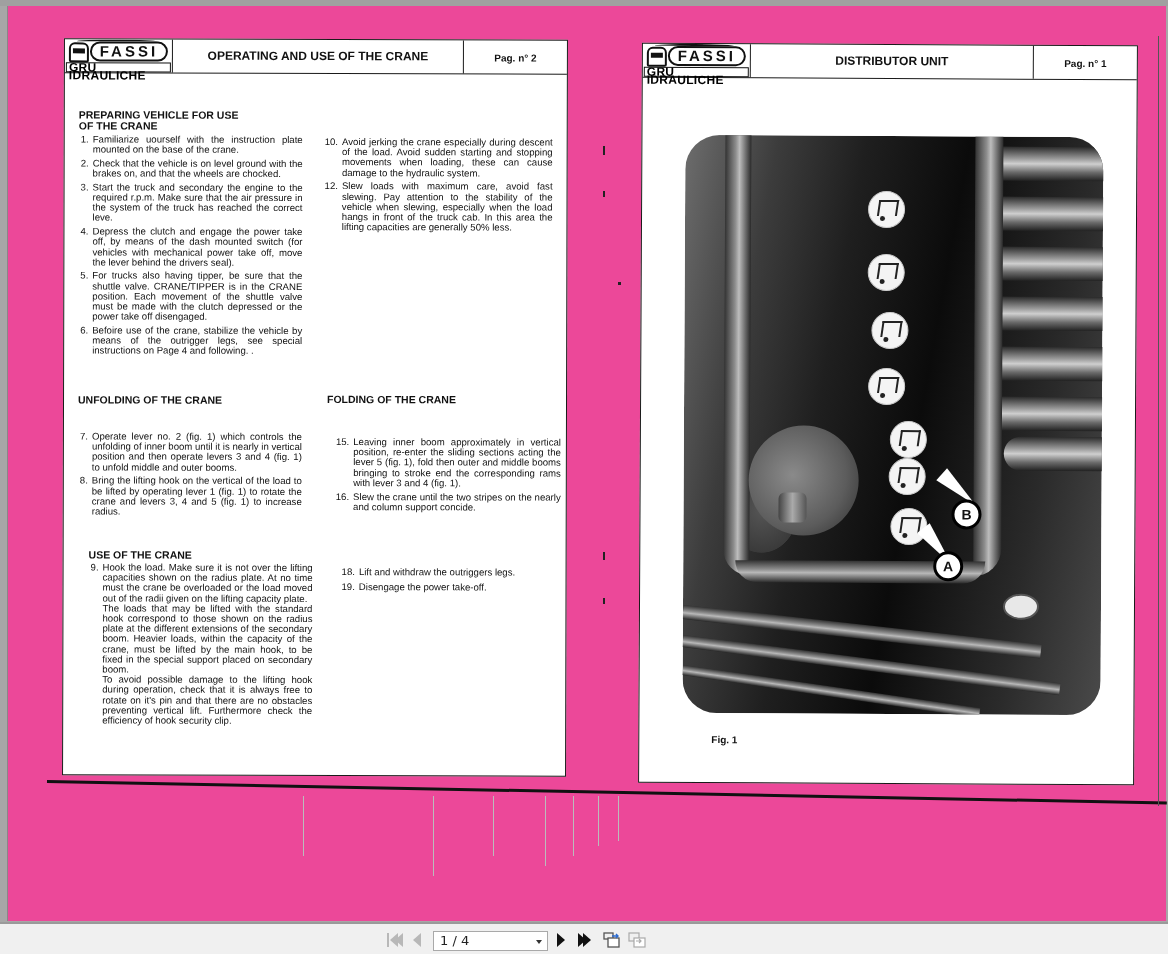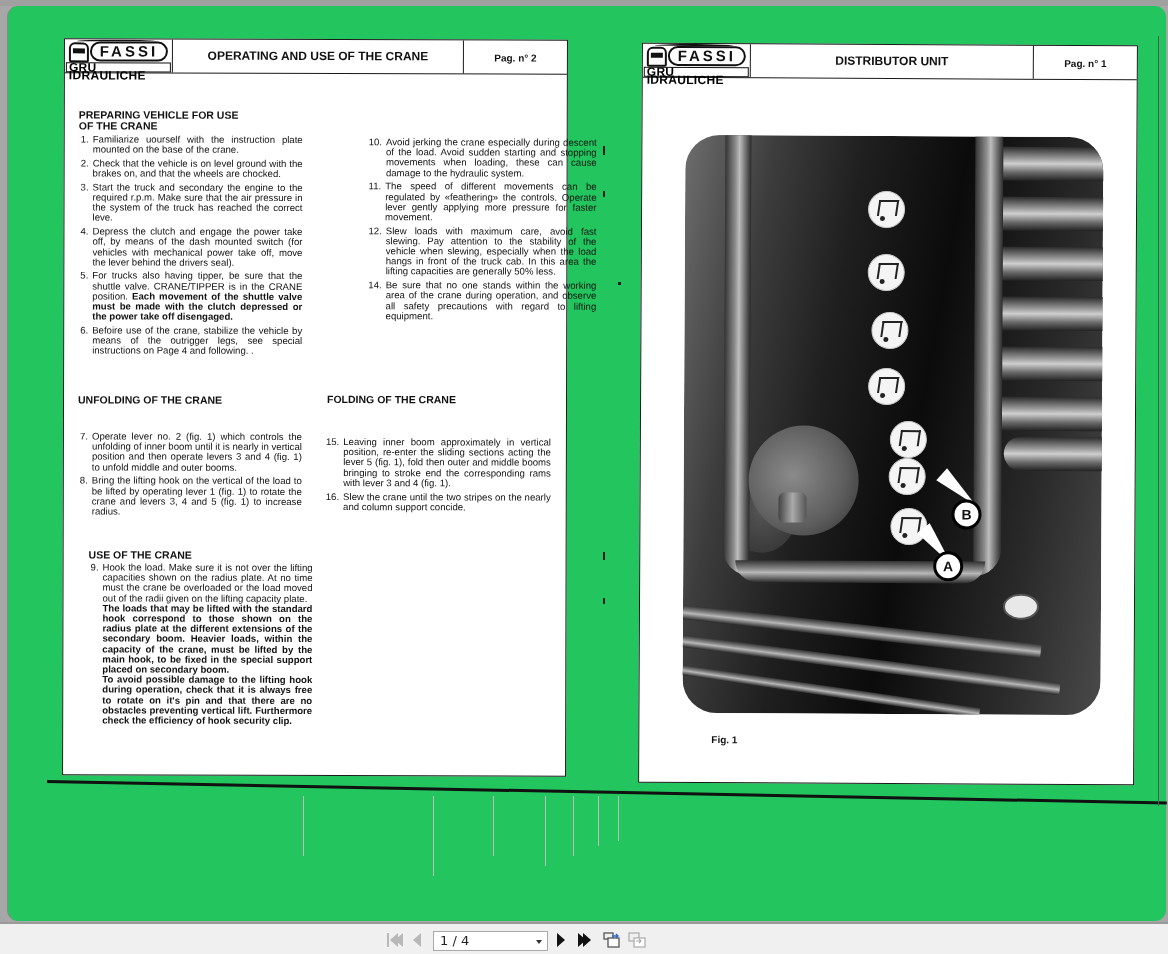--- a/index.html
+++ b/index.html
@@ -1,38 +1,38 @@
 <!DOCTYPE html>
 <html><head>
 <meta charset="utf-8">
 <style>
   * { box-sizing: border-box; margin: 0; padding: 0; }
   html, body { width: 1168px; height: 954px; overflow: hidden; background: #a7a7a7; font-family: "Liberation Sans", sans-serif; }
   #viewer { position: absolute; left: 0; top: 0; width: 1168px; height: 954px; }
   #topbar { position: absolute; left: 0; top: 0; width: 1168px; height: 6px; background: #a0a0a0; }
-  #canvas { position: absolute; left: 7px; top: 6px; width: 1159px; height: 915px; background: #22c55e; border-left: 1px solid #888; border-radius: 11px; }
+  #canvas { position: absolute; left: 7px; top: 6px; width: 1159px; height: 915px; background: #ec4899; border-left: 1px solid #888; }
   #bottombar { position: absolute; left: 0; top: 922px; width: 1168px; height: 32px; background: #f0f0f0; border-top: 2px solid #9a9a9a; }
 
   .page { position: absolute; border: 1.5px solid #1a1a1a; background: #fff; }
   .hdr { position: absolute; left: 0; top: 0; right: 0; height: 34px; border-bottom: 1.5px solid #1a1a1a; display: flex; }
   .logo { width: 108px; border-right: 1.5px solid #1a1a1a; position: relative; }
   .logo .truck { position: absolute; left: 4px; top: 3px; width: 20px; height: 20px; border: 2px solid #111; border-radius: 6px 6px 2px 2px; }
   .logo .truck::after { content: ""; position: absolute; left: 2px; top: 4px; width: 12px; height: 5px; background: #111; }
   .logo .brand { position: absolute; left: 25px; top: 2px; width: 78px; height: 20px; border: 2.5px solid #111; border-radius: 10px; font-weight: bold; font-size: 15px; letter-spacing: 3px; text-align: center; line-height: 15px; color: #111; }
   .logo .arc { position: absolute; left: 12px; top: 0px; width: 80px; height: 4px; border-top: 2px solid #111; border-radius: 50% 50% 0 0; }
   .logo .sub { position: absolute; left: 1px; top: 23px; right: 1px; height: 10px; border: 1.5px solid #111; font-size: 12px; font-weight: bold; line-height: 8px; padding-left: 2px; letter-spacing: 0.3px; }
   .title { flex: 1; text-align: center; font-weight: bold; font-size: 12px; line-height: 33px; color: #111; }
   .pagno { width: 104px; border-left: 1.5px solid #1a1a1a; text-align: center; font-weight: bold; font-size: 10px; line-height: 36px; color: #111; }
 
   .txt { position: absolute; font-size: 9.6px; line-height: 10.2px; color: #111; }
   .sec { position: absolute; font-weight: bold; font-size: 10.5px; line-height: 10.5px; color: #111; }
   .item { display: flex; margin-bottom: 3.5px; }
   .item .n { flex: 0 0 auto; text-align: right; padding-right: 4px; }
   .item .b { flex: 1; text-align: justify; }
-  .bold { font-weight: bold; }
+  .bold { font-weight: normal; }
 
   
   #photo { position: absolute; left: 43px; top: 91px; width: 418px; height: 578px; border-radius: 34px; overflow: hidden;
     background:
       radial-gradient(ellipse 60px 70px at 78px 375px, #555 0%, #3a3a3a 60%, transparent 61%),
       linear-gradient(100deg, #6d6d6d 0%, #3c3c3c 18%, #1f1f1f 35%, #0b0b0b 55%, #2a2a2a 80%, #4a4a4a 100%);
   }
   .pipe { position: absolute; background: linear-gradient(90deg, #333 0%, #8d8d8d 40%, #bdbdbd 55%, #6a6a6a 80%, #2a2a2a 100%); }
   .hpipe { position: absolute; background: linear-gradient(180deg, #333 0%, #8d8d8d 40%, #b8b8b8 55%, #6a6a6a 80%, #2a2a2a 100%); }
   .rod { position: absolute; height: 34px; border-radius: 17px; background: linear-gradient(180deg, #2a2a2a 0%, #9a9a9a 35%, #cfcfcf 50%, #6b6b6b 75%, #222 100%); }
@@ -117,48 +117,50 @@
       </div>
 
       <div class="sec" style="left:25px; top:510px;">USE OF THE CRANE</div>
       <div class="txt" style="left:27px; top:523px; width:222px;">
         <div class="item">
             <span class="n">9.</span>
             <span class="b"><span>Hook the load. Make sure it is not over the lifting capacities shown on the radius plate. At no time must the crane be overloaded or the load moved out of the radii given on the lifting capacity plate.</span><br><span class="bold">The loads that may be lifted with the standard hook correspond to those shown on the radius plate at the different extensions of the secondary boom. Heavier loads, within the capacity of the crane, must be lifted by the main hook, to be fixed in the special support placed on secondary boom.</span><br><span class="bold">To avoid possible damage to the lifting hook during operation, check that it is always free to rotate on it's pin and that there are no obstacles preventing vertical lift. Furthermore check the efficiency of hook security clip.</span></span>
           </div>
       </div>
 
-      <div class="txt" style="left:260px; top:97px; width:228px;margin-left:44px;">
+      <div class="txt" style="left:260px; top:97px; width:228px;">
         <div class="item">
             <span class="n">10.</span>
             <span class="b">Avoid jerking the crane especially during descent of the load. Avoid sudden starting and stopping movements when loading, these can cause damage to the hydraulic system.</span>
           </div>
         <div class="item">
-            <span class="n">11.</span>
-            <span class="b">The speed of different movements can be regulated by «feathering» the controls. Operate lever gently applying more pressure for faster movement.</span>
-          </div>
-        <div class="item">
             <span class="n">12.</span>
             <span class="b">Slew loads with maximum care, avoid fast slewing. Pay attention to the stability of the vehicle when slewing, especially when the load hangs in front of the truck cab. In this area the lifting capacities are generally 50% less.</span>
           </div>
-        <div class="item">
-            <span class="n">14.</span>
-            <span class="b">Be sure that no one stands within the working area of the crane during operation, and observe all safety precautions with regard to lifting equipment.</span>
-          </div>
       </div>
 
       <div class="sec" style="left:263px; top:354px;">FOLDING OF THE CRANE</div>
-      <div class="txt" style="left:262px; top:397px; width:225px;">
+      <div class="txt" style="left:272px; top:397px; width:225px;">
         <div class="item">
             <span class="n">15.</span>
             <span class="b">Leaving inner boom approximately in vertical position, re-enter the sliding sections acting the lever 5 (fig. 1), fold then outer and middle booms bringing to stroke end the corresponding rams with lever 3 and 4 (fig. 1).</span>
           </div>
         <div class="item">
             <span class="n">16.</span>
             <span class="b">Slew the crane until the two stripes on the nearly and column support concide.</span>
+          </div>
+      </div>
+      <div class="txt" style="left:278px; top:527px; width:210px;">
+        <div class="item" style="margin-bottom:5px;">
+            <span class="n">18.</span>
+            <span class="b">Lift and withdraw the outriggers legs.</span>
+          </div>
+        <div class="item bold">
+            <span class="n">19.</span>
+            <span class="b">Disengage the power take-off.</span>
           </div>
       </div>
     </div>
 
     <div class="page" style="left:632px; top:38px; width:496px; height:740px; transform: rotate(0.3deg);">
       <div class="hdr">
         <div class="logo">
           <div class="arc"></div>
           <div class="truck"></div>
           <div class="brand">FASSI</div>

